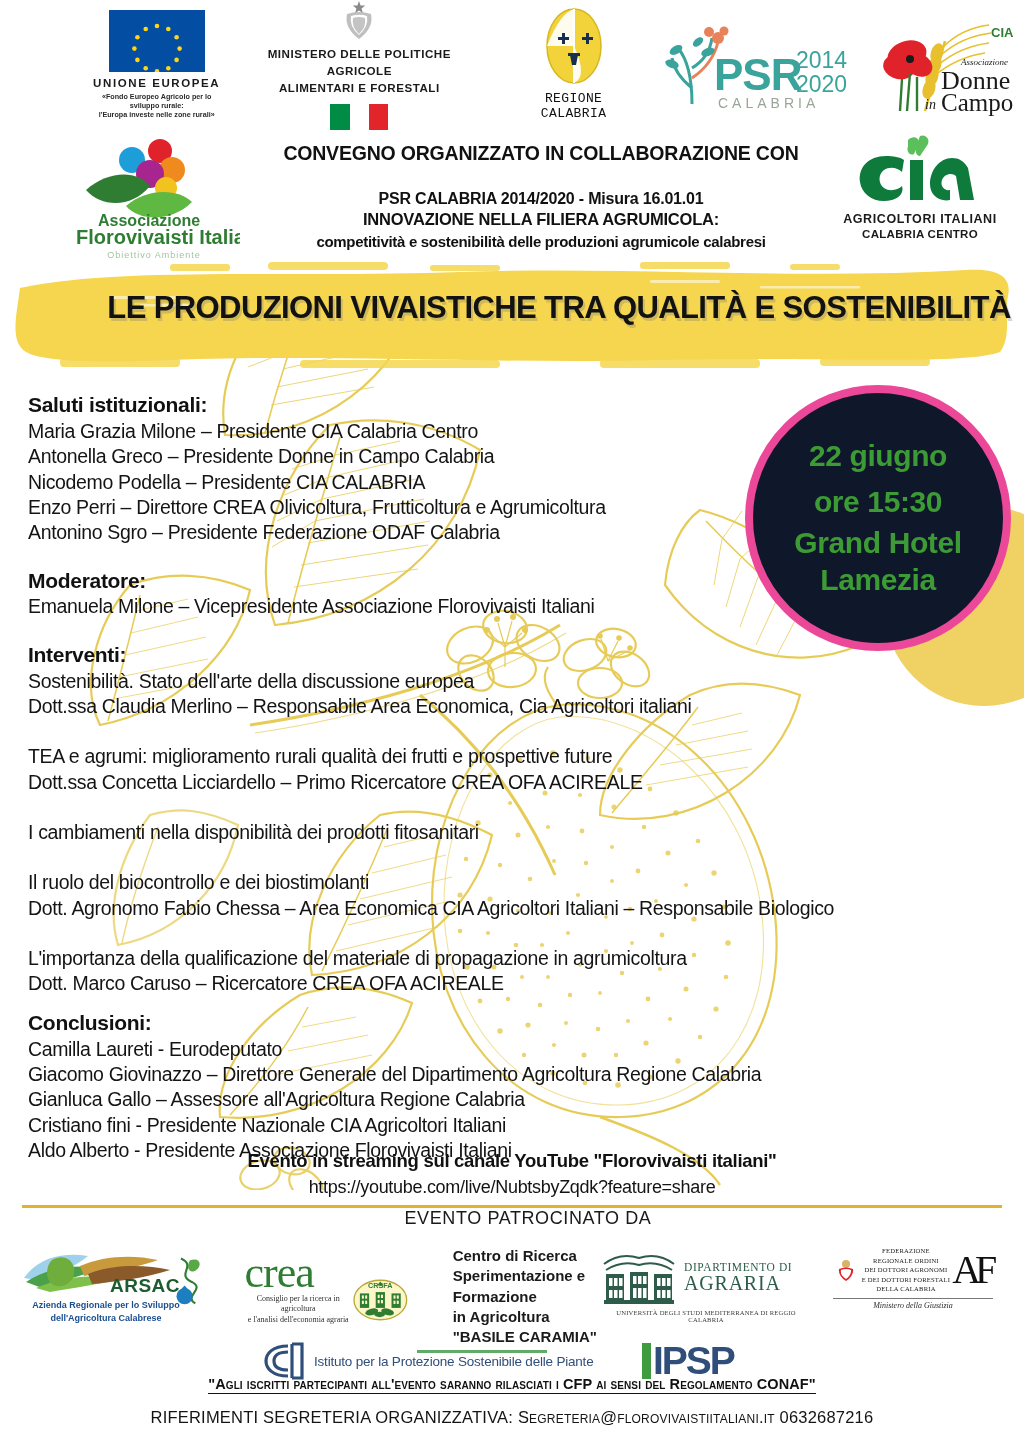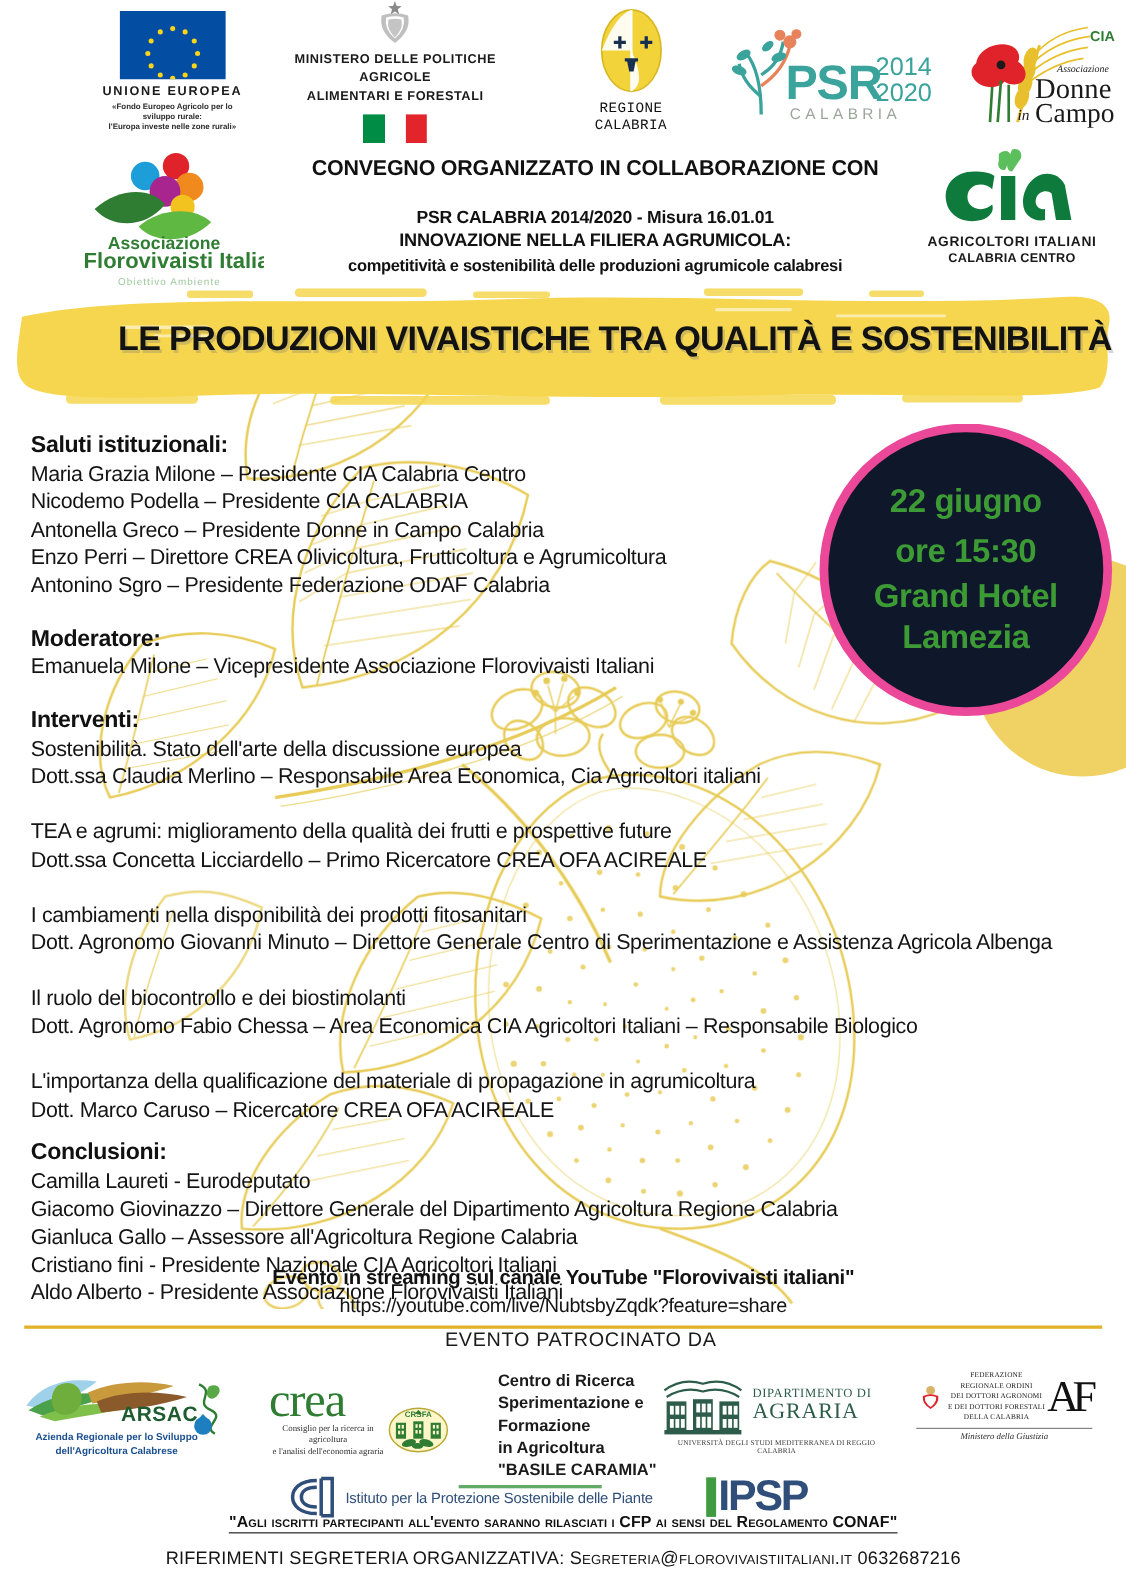--- a/index.html
+++ b/index.html
@@ -694,40 +694,39 @@
     <div class="dc-line l1">22 giugno</div>
     <div class="dc-line l2">ore 15:30</div>
     <div class="dc-line">Grand Hotel</div>
     <div class="dc-line">Lamezia</div>
   </div>
 
   <div class="program">
 
     <div class="sec-head">Saluti istituzionali:</div>
     <div class="line">Maria Grazia Milone – Presidente CIA Calabria Centro</div>
+    <div class="line">Antonella Greco – Presidente Donne in Campo Calabria</div>
     <div class="line">Nicodemo Podella – Presidente CIA CALABRIA</div>
-    <div class="line">Antonella Greco – Presidente Donne in Campo Calabria</div>
     <div class="line">Enzo Perri – Direttore CREA Olivicoltura, Frutticoltura e Agrumicoltura</div>
     <div class="line">Antonino Sgro – Presidente Federazione ODAF Calabria</div>
 
     <div class="gap-md"></div>
     <div class="sec-head">Moderatore:</div>
     <div class="line">Emanuela Milone – Vicepresidente Associazione Florovivaisti Italiani</div>
 
     <div class="gap-md"></div>
     <div class="sec-head">Interventi:</div>
 
     <div class="line">Sostenibilità. Stato dell'arte della discussione europea</div>
     <div class="line">Dott.ssa Claudia Merlino – Responsabile Area Economica, Cia Agricoltori italiani</div>
     <div class="gap-block"></div>
-    <div class="line">TEA e agrumi: miglioramento della qualità dei frutti e prospettive future</div>
+    <div class="line">TEA e agrumi: miglioramento rurali qualità dei frutti e prospettive future</div>
     <div class="line">Dott.ssa Concetta Licciardello – Primo Ricercatore CREA OFA ACIREALE</div>
     <div class="gap-block"></div>
     <div class="line">I cambiamenti nella disponibilità dei prodotti fitosanitari</div>
-    <div class="line">Dott. Agronomo Giovanni Minuto – Direttore Generale Centro di Sperimentazione e Assistenza Agricola Albenga</div>
     <div class="gap-block"></div>
     <div class="line">Il ruolo del biocontrollo e dei biostimolanti</div>
     <div class="line">Dott. Agronomo Fabio Chessa – Area Economica CIA Agricoltori Italiani – Responsabile Biologico</div>
     <div class="gap-block"></div>
     <div class="line">L'importanza della qualificazione del materiale di propagazione in agrumicoltura</div>
     <div class="line">Dott. Marco Caruso – Ricercatore CREA OFA ACIREALE</div>
 
     <div class="gap-sm"></div>
     <div class="sec-head">Conclusioni:</div>
     <div class="line">Camilla Laureti - Eurodeputato</div>

